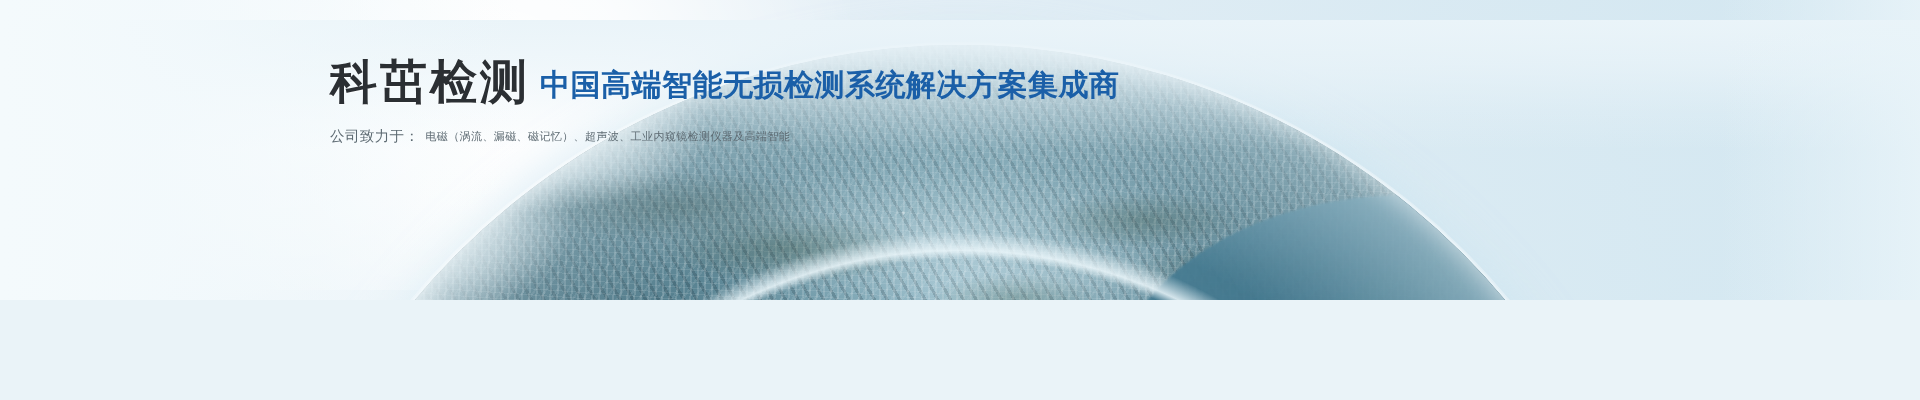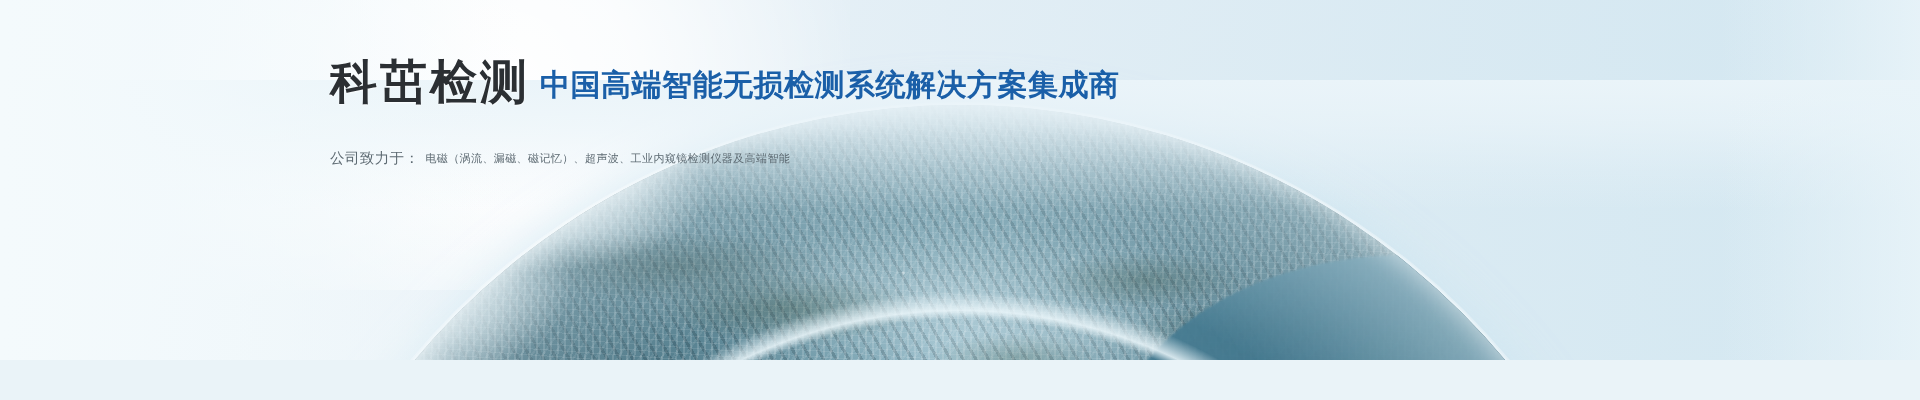--- a/index.html
+++ b/index.html
@@ -5,21 +5,21 @@
   * { margin:0; padding:0; box-sizing:border-box; }
   html, body { width:1920px; height:400px; overflow:hidden; }
   body {
     font-family:"Liberation Sans","DejaVu Sans",sans-serif;
     background:#eaf3f8;
   }
 
   .banner{
     position:relative;
     width:1920px;
-    height:360px;
+    height:300px;
     overflow:hidden;
     background:linear-gradient(to bottom,#e3eef6 0%,#e8f1f7 30%,#eef5f9 55%,#f2f7fa 75%,#f6fafc 100%);
   }
 
   
   .sky-wash{
     position:absolute; inset:0;
     background:linear-gradient(115deg,#ffffff 0%,#f0f6fa 18%,#e2eef5 45%,#d7e9f2 70%,#cde4ef 100%);
     opacity:.85;
   }
@@ -196,21 +196,21 @@
     font-family:Liberation Mono, monospace;
     font-size:30px;
     font-weight:bold;
     color:#1a5fa8;
     letter-spacing:.5px;
     line-height:1;
     padding-bottom:3px;
     margin-left:6px;
   }
   .desc{
-    margin-top:40px;
+    margin-top:18px;
     display:flex;
     align-items:flex-start;
   }
   .desc-label{
     font-size:14.5px;
     color:#5d6a72;
     line-height:26px;
     letter-spacing:.4px;
     white-space:nowrap;
     flex:0 0 auto;

